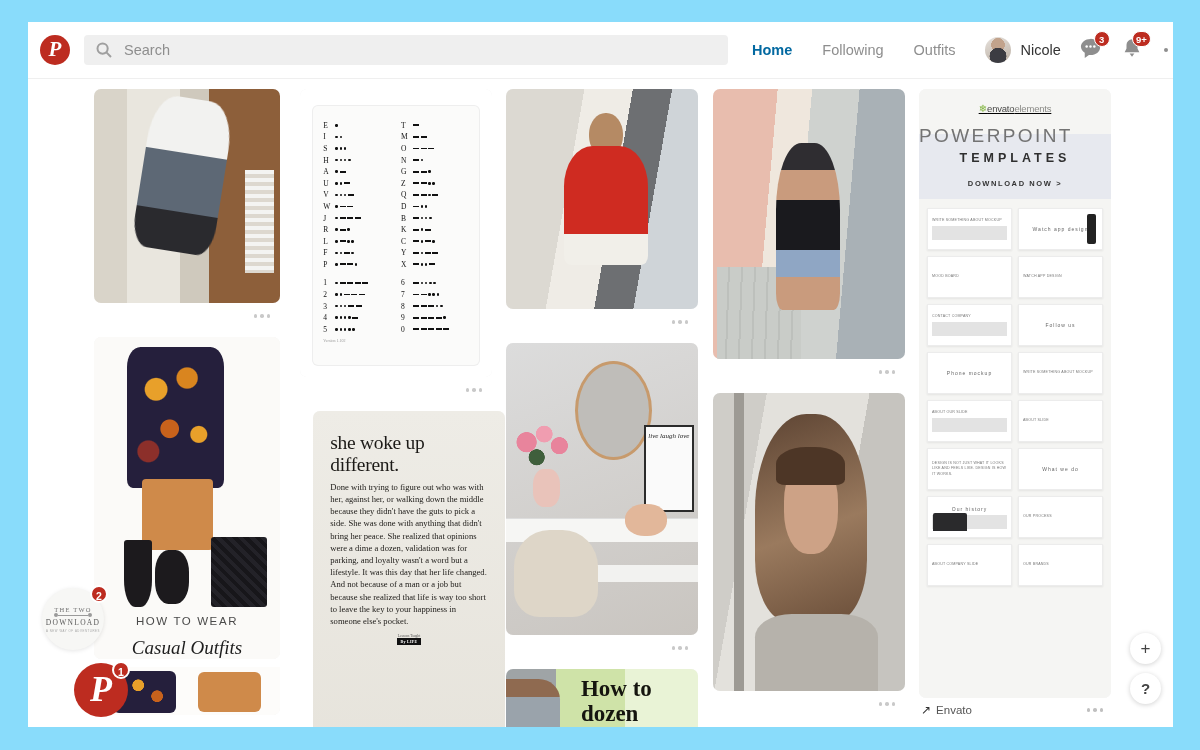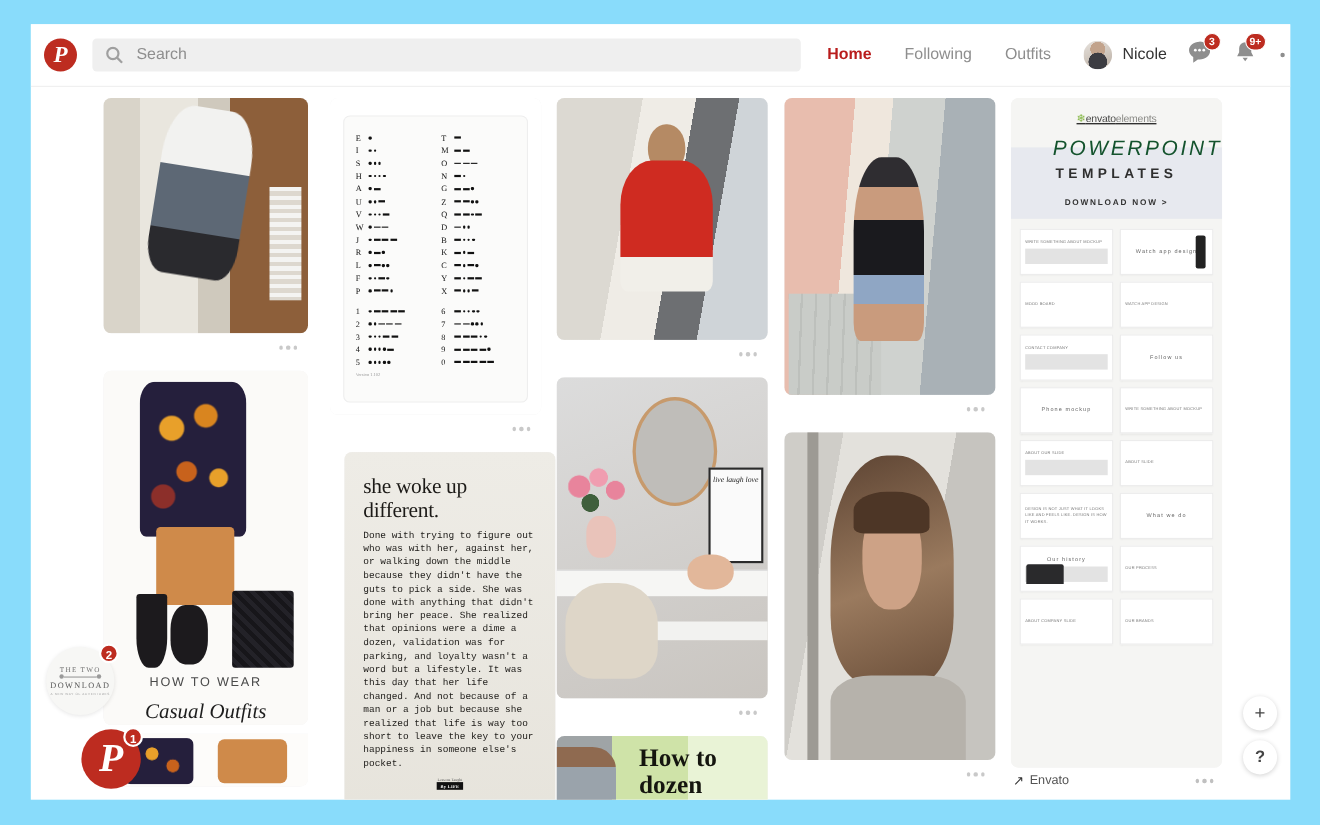--- a/index.html
+++ b/index.html
@@ -53,21 +53,21 @@
     font-family: "Liberation Sans", sans-serif;
     font-size: 14.5px; color: #444; width: 100%;
   }
   #search-input::placeholder { color: #8e8e8e; }
 
   #nav { display: flex; align-items: center; margin-left: 24px; }
   .nav-link {
     font-size: 14.5px; color: #8e8e8e; margin-right: 30px;
     cursor: pointer; white-space: nowrap;
   }
-  .nav-link.active { color: #b91c1c; font-weight: bold; }
+  .nav-link.active { color: #0369a1; font-weight: bold; }
   #user { display: flex; align-items: center; margin-right: 18px; cursor: pointer; }
   .avatar {
     width: 26px; height: 26px; border-radius: 50%;
     margin-right: 9px; flex: 0 0 auto;
     background:
       radial-gradient(circle at 50% 74%, #3c3c42 0 36%, transparent 37%),
       radial-gradient(circle at 50% 30%, #c2a38c 0 30%, transparent 31%),
       linear-gradient(160deg, #e7e2dd, #b9ada1);
   }
   .avatar-name { font-size: 14.5px; color: #333; }
@@ -175,21 +175,21 @@
     background: repeating-linear-gradient(92deg,#c9ccc8 0 11px,#bdc0bc 11px 13px);
   }
 
   
   .art-envato { background:#f5f5f3; }
   .env-head { text-align:center; padding-top:9px;text-decoration:underline; }
   .env-brand { font-size:9.5px; color:#8a8a86; letter-spacing:-.2px; }
   .env-brand b { color:#4a4a48; font-weight:normal;}
   .env-leaf { color:#82b541; font-size:10px; }
   .env-band { background:#e7e9ef; margin-top:18px; padding: 3px 0 11px; }
-  .env-title { font-size:19px; letter-spacing:2.4px; color:#14532d; text-align:right; margin-top:-12px;font-style:italic;}
+  .env-title { font-size:19px; letter-spacing:2.4px; color:#737373; text-align:left; margin-top:-12px;}
   .env-sub { font-size:12.5px; letter-spacing:4px; color:#2f2f2f; font-weight:bold; text-align:center; margin-top:4px;}
   .env-cta { font-size:7.5px; letter-spacing:1.6px; color:#333; font-weight:bold; text-align:center; margin-top:14px;}
   .env-grid {
     display:grid; grid-template-columns:1fr 1fr; gap:6px;
     padding: 9px 8px 10px; background:#f5f5f3;
   }
   .env-slide {
     height: 42px; background:#fff; border:1px solid #ececec;
     box-shadow: 0 1px 2px rgba(0,0,0,.07);
     font-size: 3.4px; color:#9a9a9a; padding:4px;
@@ -239,21 +239,21 @@
     background:#cf8a4a; border-radius:6px;
   }
 
   
   .art-quote {
     background: linear-gradient(#eeece6, #e6e3db);
     padding: 11% 9% 6%;
     font-family:"Liberation Serif", serif; color:#1c1a17;
   }
   .q-h1 { font-size:19.5px; line-height:1.12; letter-spacing:-.3px; }
-  .q-body { font-size:8.6px; line-height:1.42; margin-top:5px;font-family:Liberation Mono, monospace; }
+  .q-body { font-size:8.6px; line-height:1.42; margin-top:5px; }
   .q-foot { text-align:center; margin-top:7px; font-size:3.6px; color:#555;}
   .q-foot b { display:inline-block; background:#111; color:#fff; padding:1px 3px; font-size:4px; letter-spacing:.3px;}
 
   
   .art-vanity { background: linear-gradient(160deg,#dcdcdc,#c9c5c0); }
   .v-mirror { position:absolute; left:36%; top:6%; width:40%; height:34%; border:3px solid #c79a6c; border-radius:50%; background:#bfbdb9;}
   .v-flowers { position:absolute; left:4%; top:26%; width:33%; height:20%;
     background:
       radial-gradient(circle at 20% 40%, #e8849c 0 16%, transparent 17%),
       radial-gradient(circle at 48% 26%, #f09db0 0 15%, transparent 16%),

